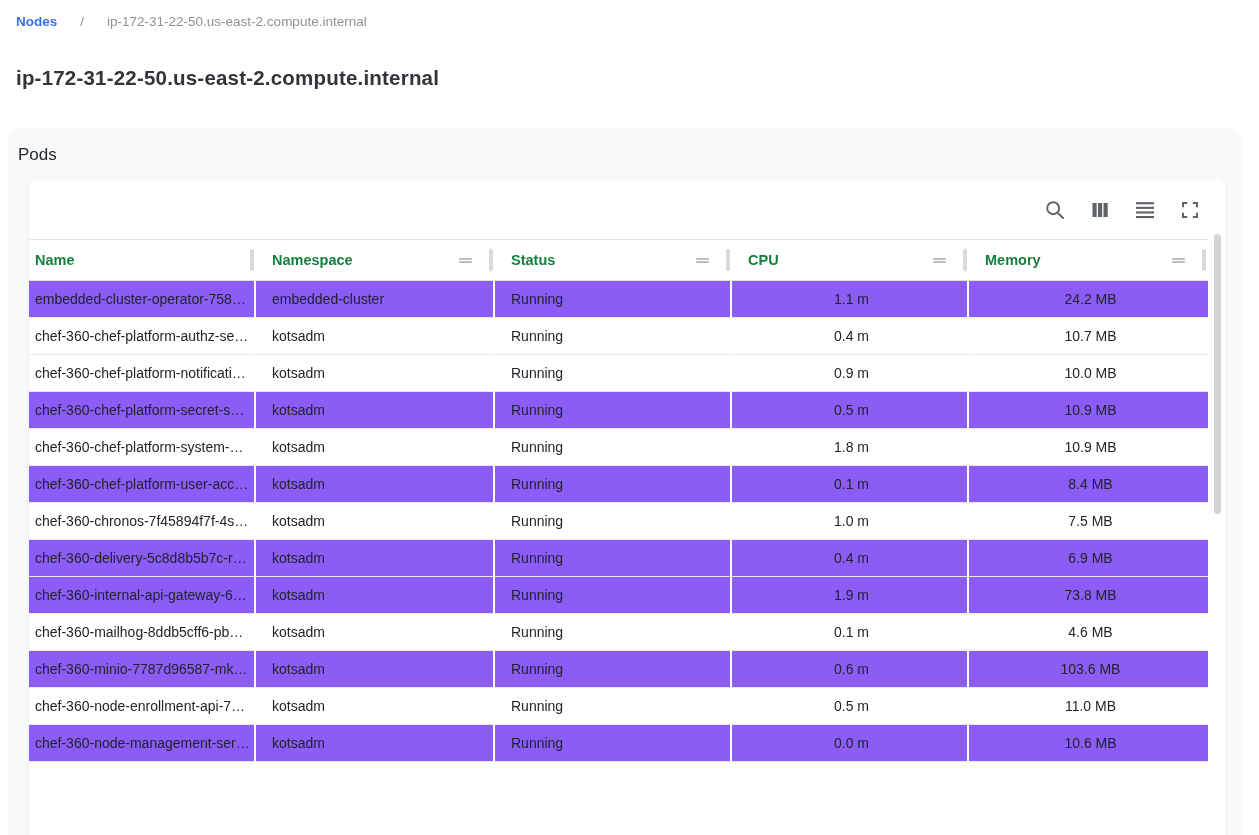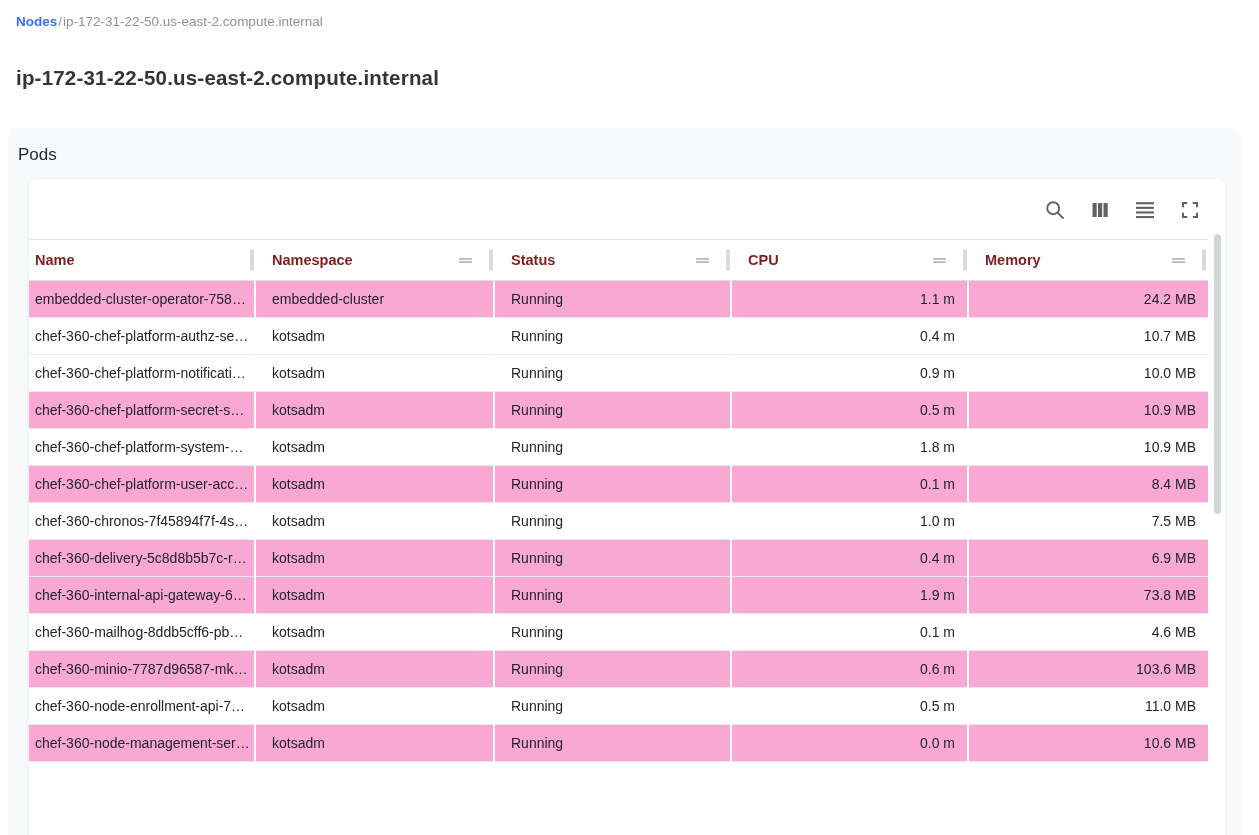--- a/index.html
+++ b/index.html
@@ -9,21 +9,21 @@
     background: #ffffff;
     color: #212429;
   }
 
   
   .breadcrumb {
     padding: 14px 16px 0 16px;
     font-size: 13.5px;
     color: #8C929A;
     display: flex;
-    gap: 1px;
+    gap: 23px;
     align-items: flex-start;
   }
   .breadcrumb-link { color: #3B6FF0; font-weight: 700; text-decoration: none; cursor: pointer; }
   .breadcrumb-sep, .breadcrumb-current { color: #8C929A; font-weight: 400; }
 
   
   .page-title {
     margin: 37px 16px 0 16px;
     font-size: 20.5px;
     font-weight: 700;
@@ -81,21 +81,21 @@
     table-layout: fixed;
     width: 1179px;
     border-top: 1px solid #E4E4E4;
   }
   th {
     position: relative;
     height: 41px;
     padding: 0 10px 0 16px;
     font-size: 14.5px;
     font-weight: 700;
-    color: #7f1d1d;
+    color: #15803d;
     text-align: left;
     background: #ffffff;
     border-bottom: 1px solid #E0E0E0;
     white-space: nowrap;
     overflow: hidden;
   }
   th.first-col { padding-left: 6px; }
   .th-wrap { display: flex; align-items: center; height: 100%; }
   .th-label { flex: 0 0 auto; }
   .th-spacer { flex: 1 1 auto; }
@@ -115,22 +115,22 @@
     font-size: 14px;
     color: #212429;
     border-bottom: 1px solid #E9E9E9;
     border-right: 2px solid #ffffff;
     white-space: nowrap;
     overflow: hidden;
     background: #ffffff;
   }
   td:last-child { border-right: none; }
   td.first-col { padding-left: 6px; }
-  td.align-right { text-align: right; }
-  tr.odd td { background: #f9a8d4; }
+  td.align-right { text-align: center; }
+  tr.odd td { background: #8b5cf6; }
 
   
   .v-scroll-thumb {
     position: absolute;
     right: 4px; top: 55px;
     width: 7px; height: 280px;
     border-radius: 4px;
     background: #D2D4D6;
   }
 </style>

